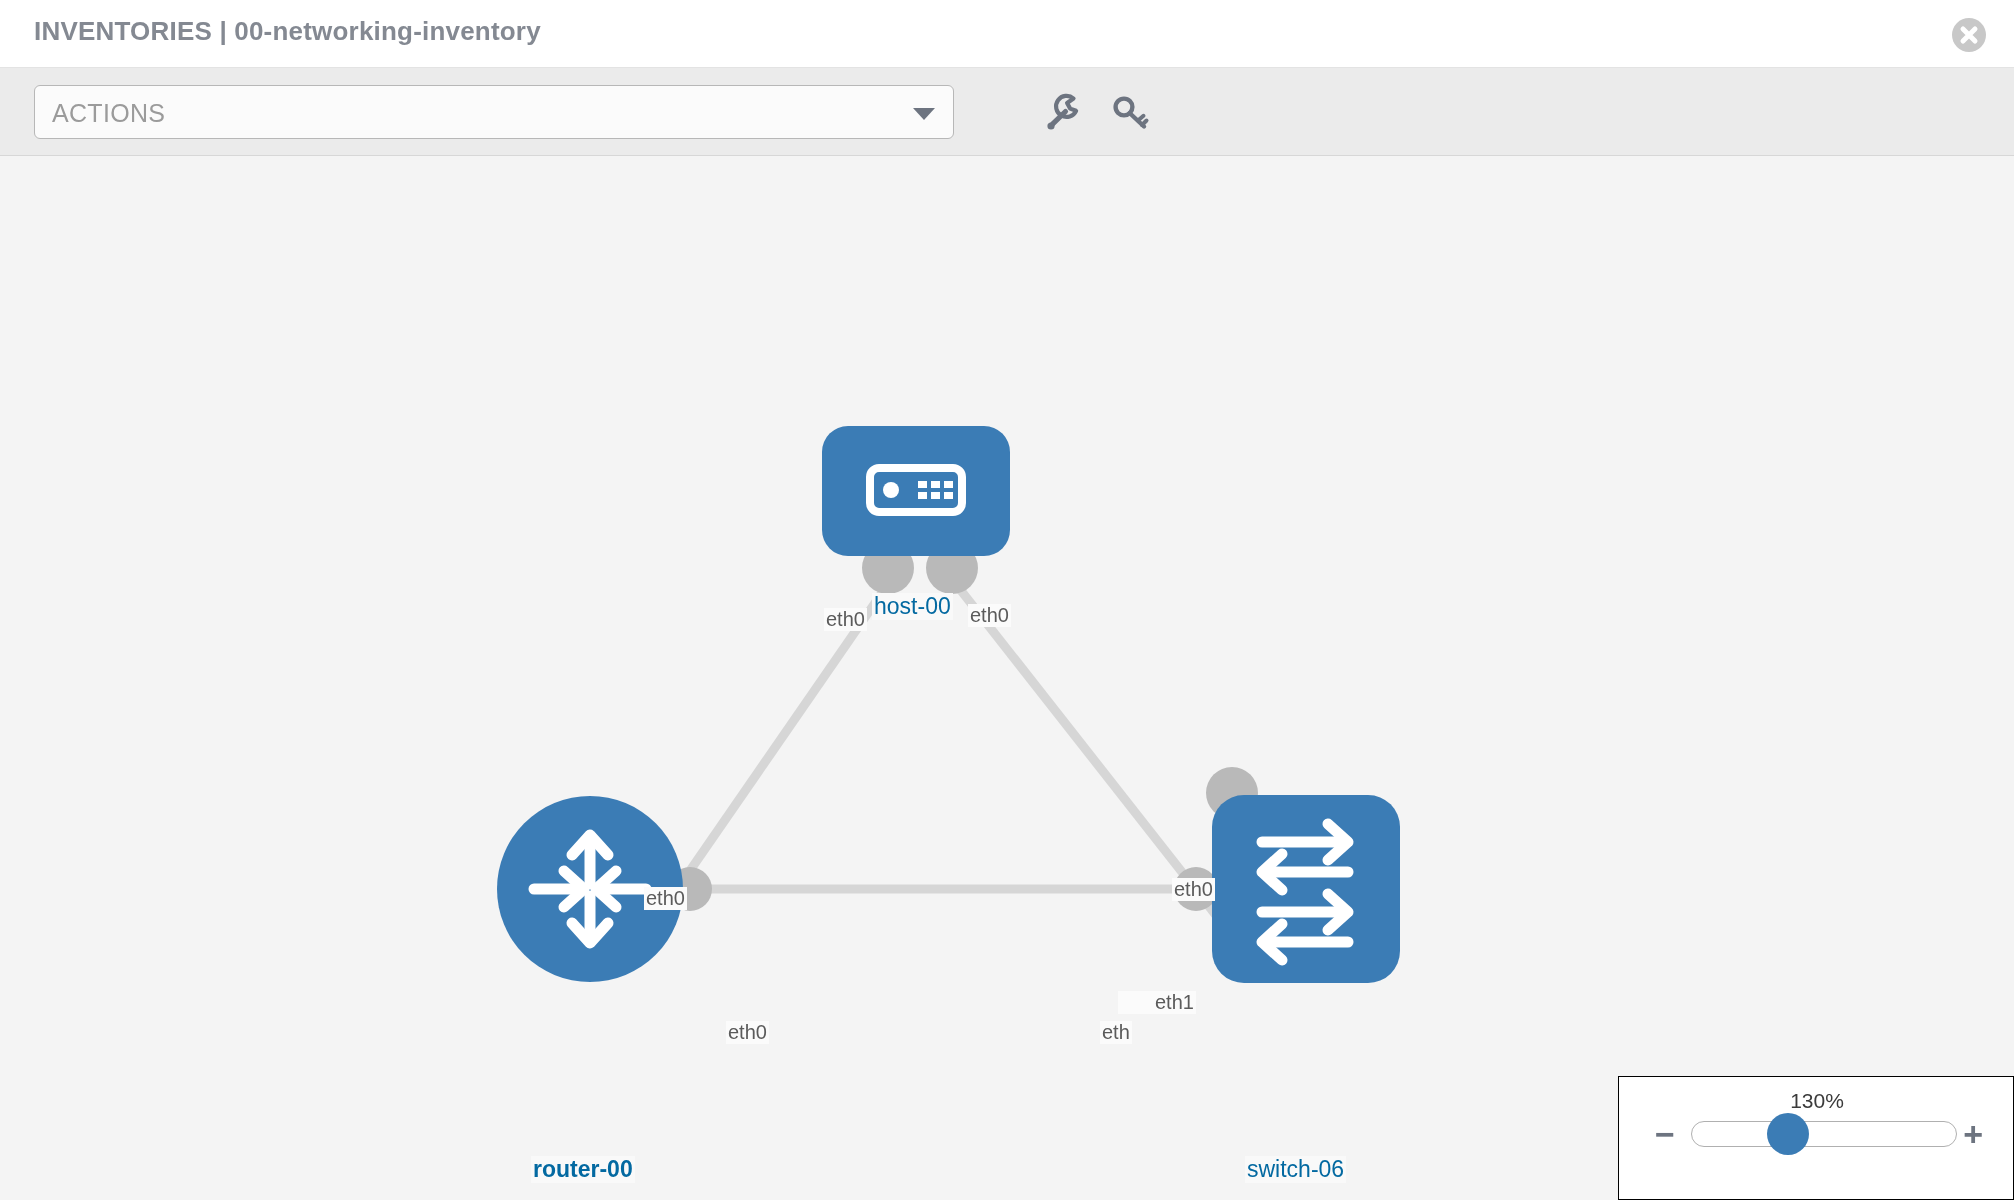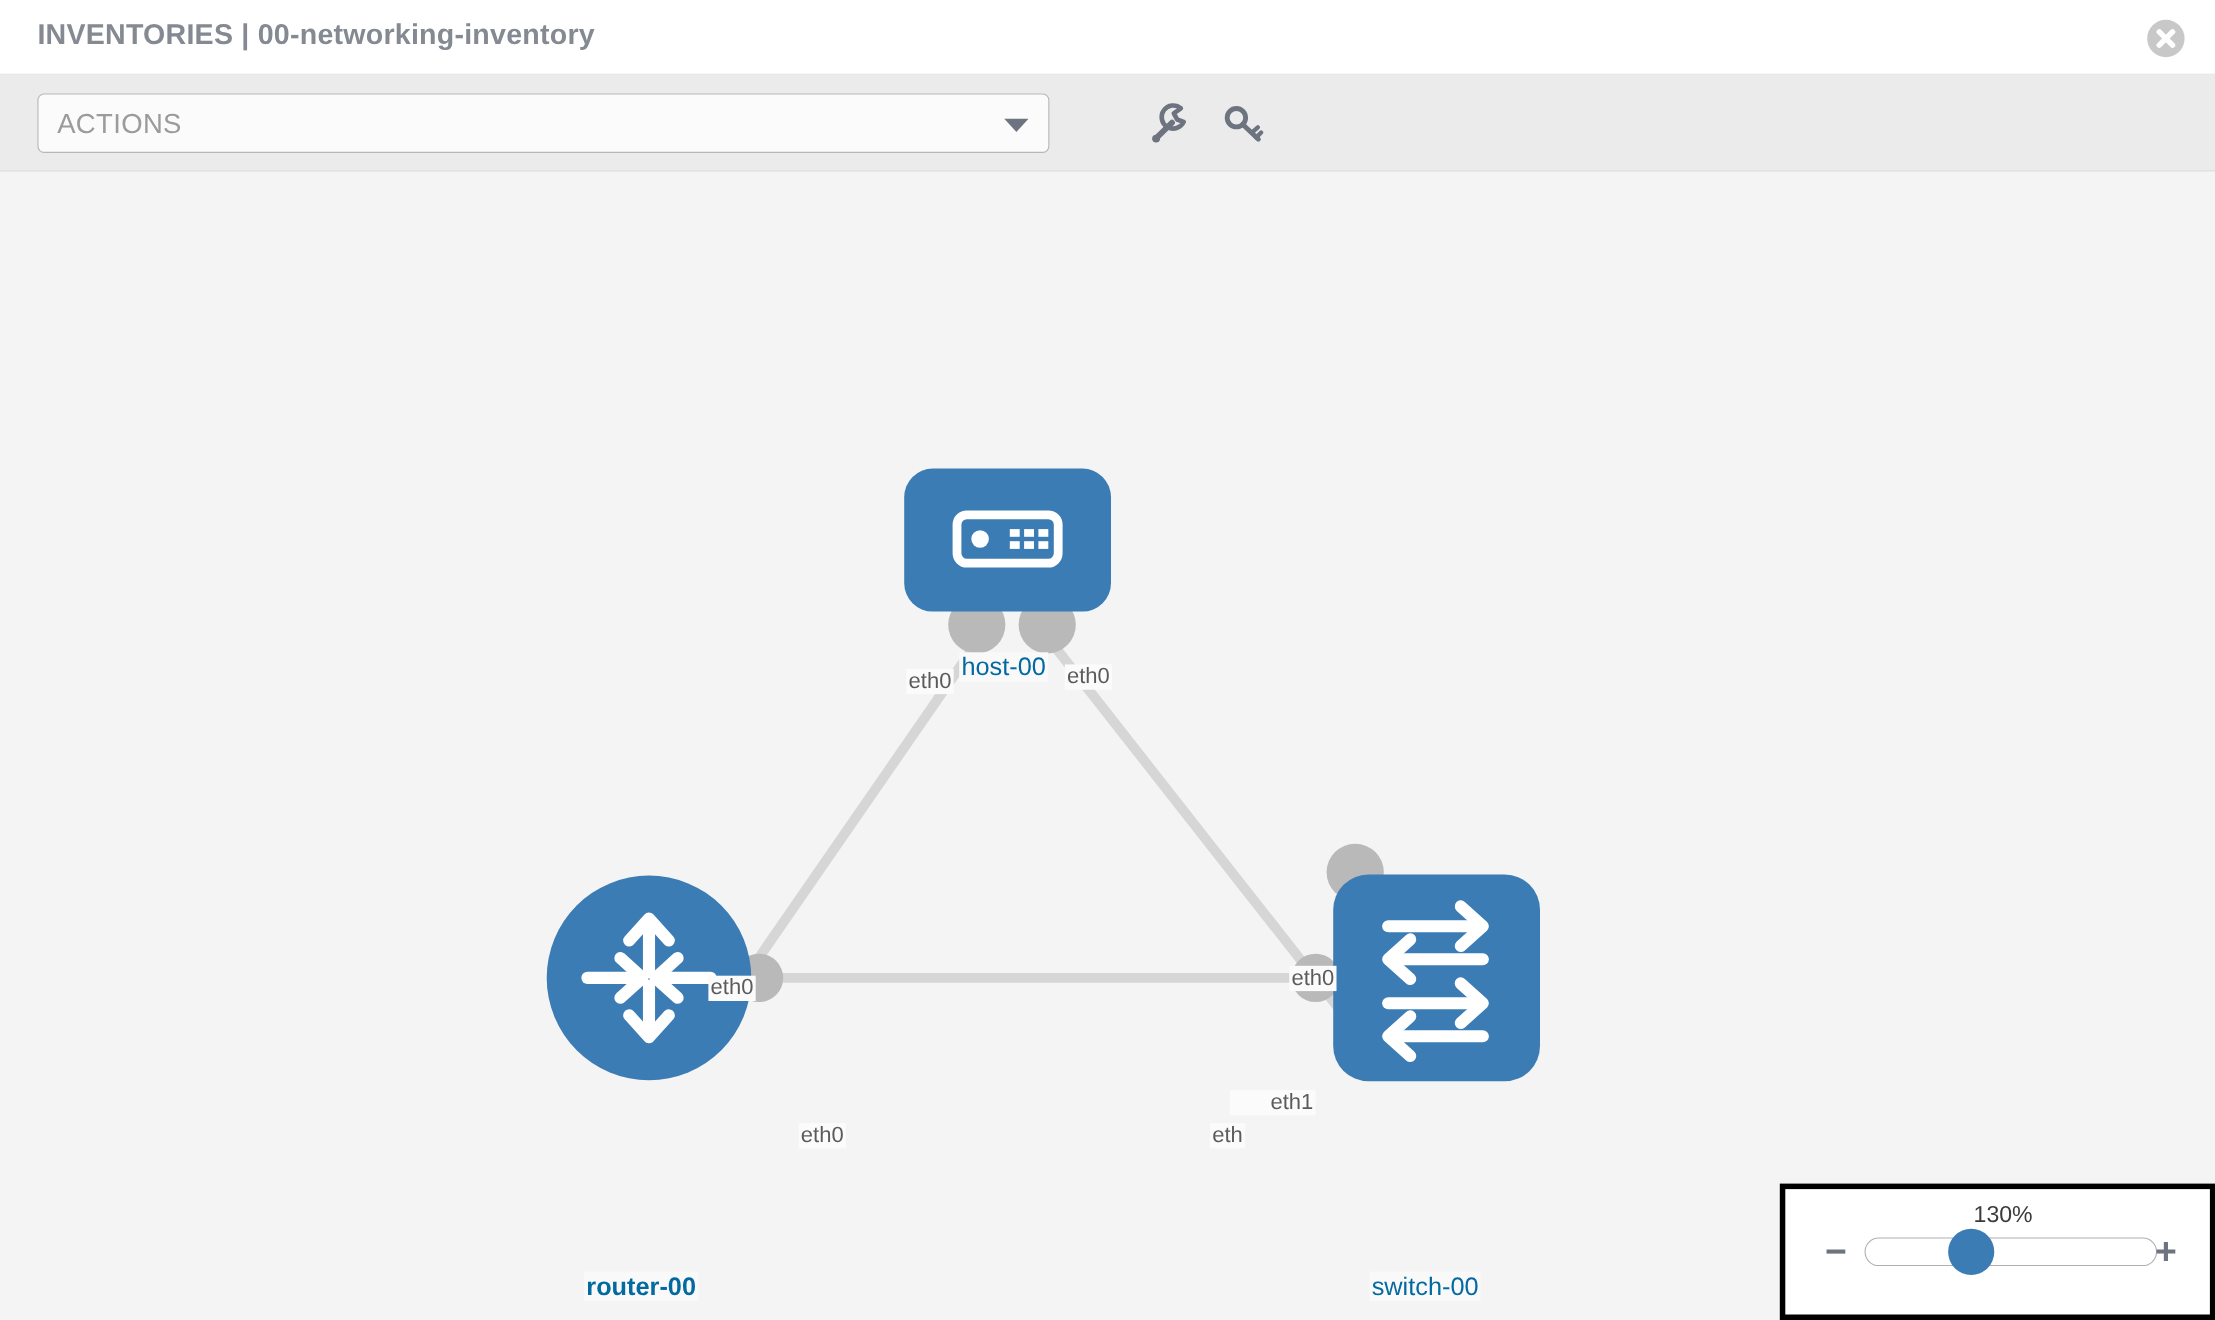--- a/index.html
+++ b/index.html
@@ -106,21 +106,21 @@
     background: #fbfbfb;
     white-space: nowrap;
     padding: 0 2px;
   }
 
   
   .zoom-panel {
     position: absolute; left: 1618px; top: 1076px;
     width: 396px; height: 124px;
     background: #ffffff;
-    border: 5px solid #000000;
+    border: 1px solid #000000;
   }
   .zoom-level {
     position: absolute; top: 12px; left: 0; width: 396px;
     text-align: center;
     font-size: 21px; color: #3b3b3b;
   }
   .zoom-minus, .zoom-plus {
     position: absolute; top: 44px;
     color: #6d7480; font-size: 34px; font-weight: bold;
     line-height: 26px;
@@ -247,21 +247,21 @@
         <path d="M1328 738 L1348 756 L1328 774"></path>
 
         <path d="M1348 786 L1266 786"></path>
         <path d="M1282 768 L1262 786 L1282 804"></path>
       </g>
     </g>
   </svg>
 
   <div class="node-label" style="left:872px; top:437px;">host-00</div>
   <div class="node-label" style="left:531px; top:1000px;font-weight:bold;">router-00</div>
-  <div class="node-label" style="left:1245px; top:1000px;">switch-00</div>
+  <div class="node-label" style="left:1245px; top:1000px;">switch-06</div>
 
   <div class="iface-label" style="left:824px; top:452px;">eth0</div>
   <div class="iface-label" style="left:968px; top:448px;">eth0</div>
   <div class="iface-label" style="left:644px; top:731px;">eth0</div>
   <div class="iface-label" style="left:1172px; top:722px;">eth0</div>
   <div class="iface-label" style="left:726px; top:865px;">eth0</div>
   <div class="iface-label" style="left:1100px; top:865px;">eth</div>
   <div class="iface-label" style="left:1118px; top:835px;padding-left:37px;">eth1</div>
 
 </div>

